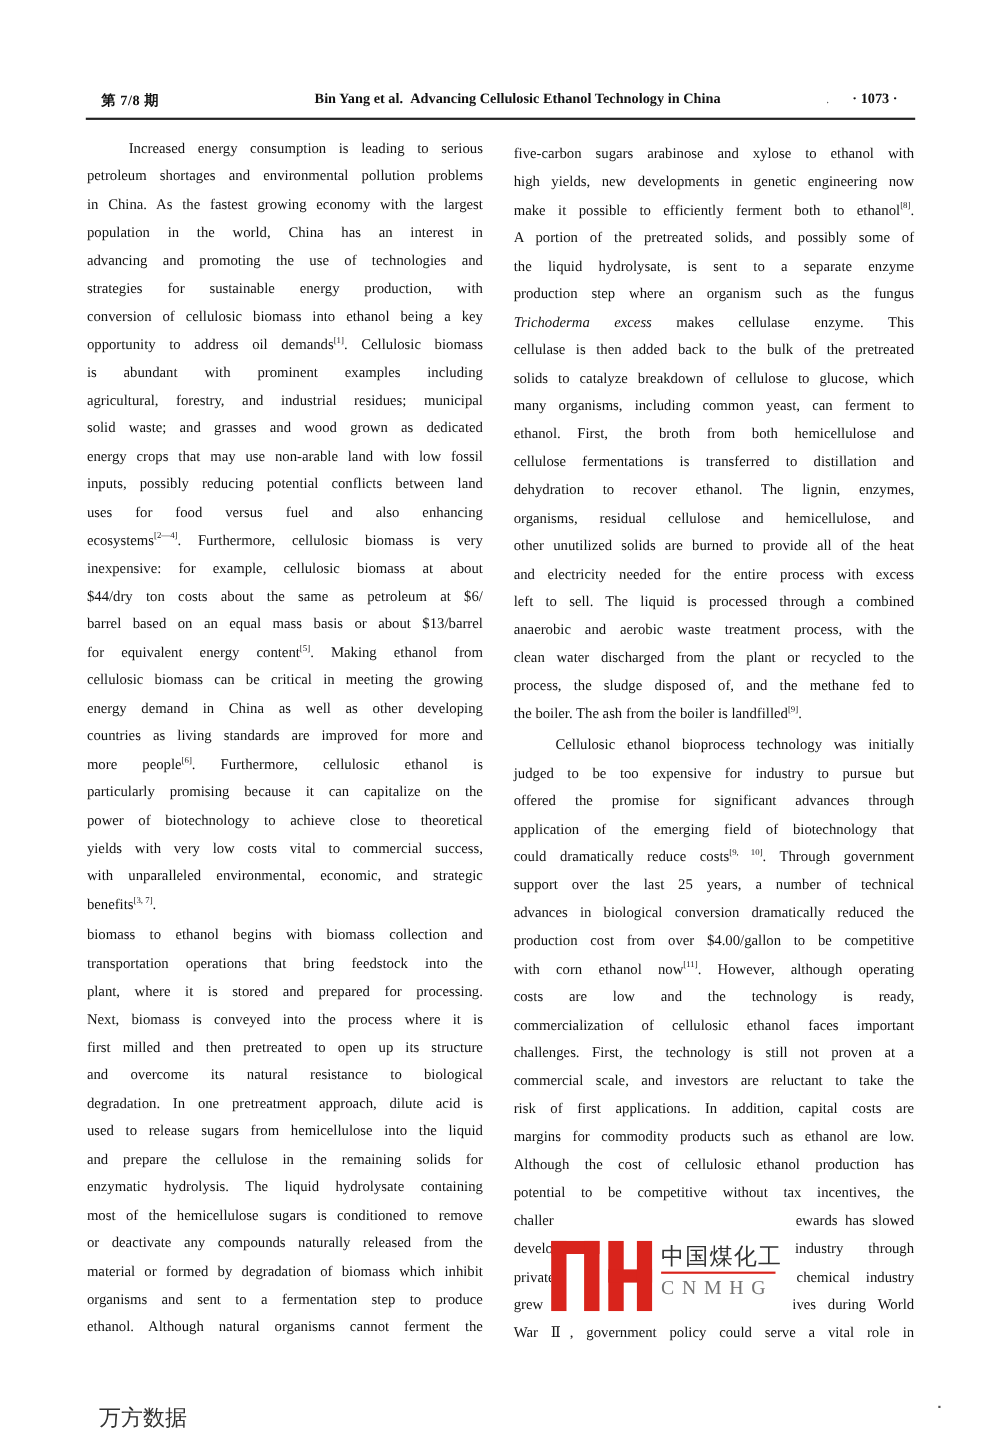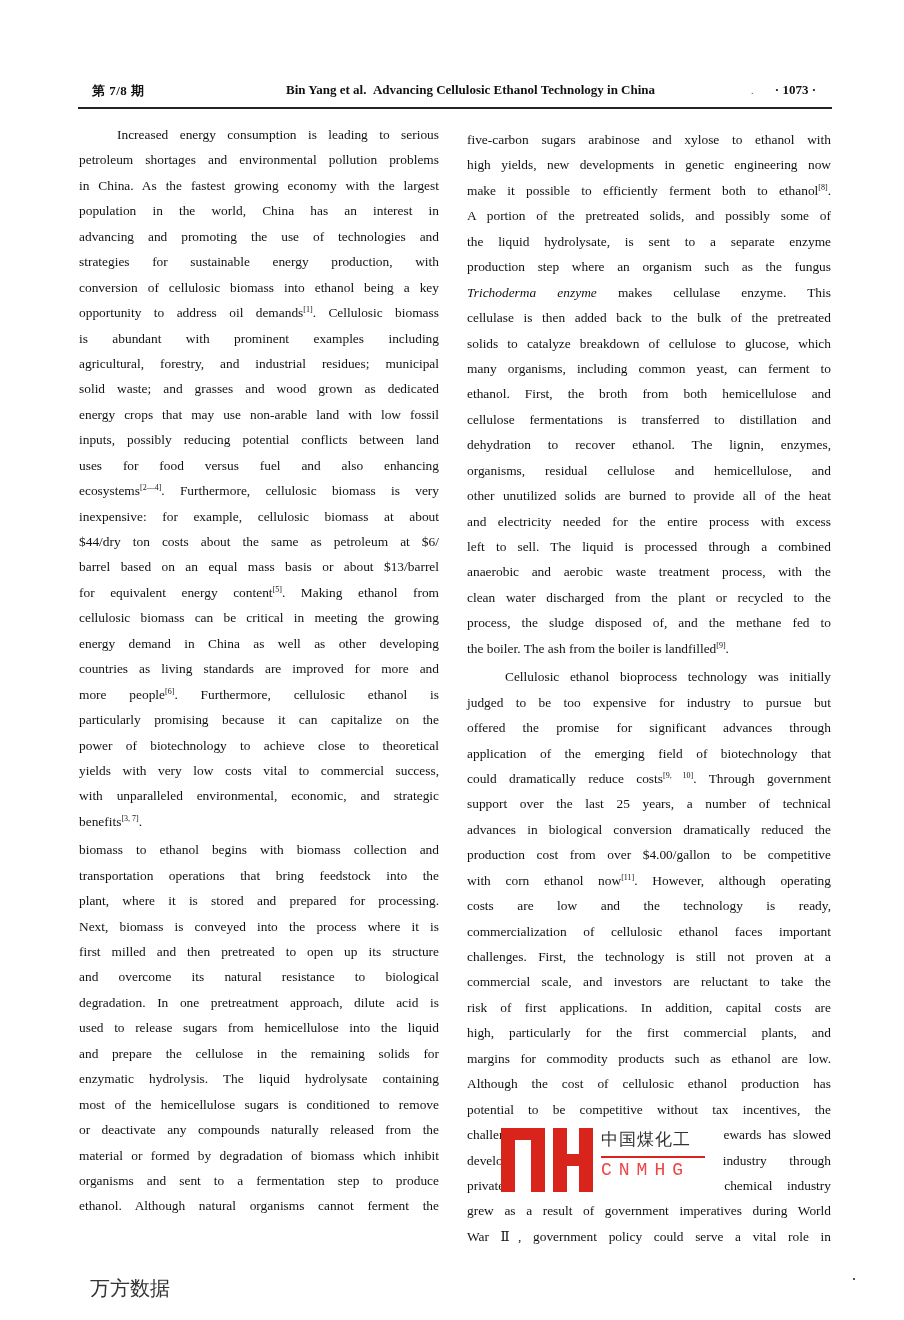--- a/index.html
+++ b/index.html
@@ -37,29 +37,29 @@
     .italic { font-style: italic; }
     .watermark {
       position: absolute; left: 501px; top: 1128px; width: 220px; height: 70px;
       background: #ffffff;
     }
     .wm-logo {
       position: absolute; left: 0; top: 0; width: 92px; height: 64px;
     }
     .wm-cn {
       position: absolute; left: 100px; top: 0px; font-family: "DejaVu Sans", sans-serif;
-      font-size: 17px; color: #333; letter-spacing: 1px; white-space: nowrap;
+      font-size: 21px; color: #333; letter-spacing: 1px; white-space: nowrap;
     }
     .wm-rule {
       position: absolute; left: 100px; top: 28px; width: 104px; height: 0;
       border-top: 2px solid #d9241c;
     }
     .wm-en {
-      position: absolute; left: 100px; top: 32px; font-family: Liberation Mono, monospace;
-      font-size: 18px; color: #ef4444; letter-spacing: 7px; white-space: nowrap;
+      position: absolute; left: 100px; top: 32px; font-family: Liberation Serif, serif;
+      font-size: 18px; color: #737373; letter-spacing: 7px; white-space: nowrap;
     }
     .footer-logo {
       position: absolute; left: 90px; top: 1275px;
       font-family: "DejaVu Sans", sans-serif; font-size: 20px; color: #333;
     }
     .stray-mark {
       position: absolute; left: 853px; top: 1278px; width: 2px; height: 2px; background: #555;
     }
   </style>
 </head>
@@ -130,21 +130,21 @@
 </div>
 
 <div class="column col-right">
   <div>
     <span class="line">five-carbon sugars arabinose and xylose to ethanol with</span>
     <span class="line">high yields, new developments in genetic engineering now</span>
     <span class="line"><span>make it possible to efficiently ferment both to ethanol</span><sup>[8]</sup><span>.</span></span>
     <span class="line">A portion of the pretreated solids, and possibly some of</span>
     <span class="line">the liquid hydrolysate, is sent to a separate enzyme</span>
     <span class="line">production step where an organism such as the fungus</span>
-    <span class="line"><span class="italic">Trichoderma enzyme</span> <span>makes cellulase enzyme. This</span></span>
+    <span class="line"><span class="italic">Trichoderma excess</span> <span>makes cellulase enzyme. This</span></span>
     <span class="line">cellulase is then added back to the bulk of the pretreated</span>
     <span class="line">solids to catalyze breakdown of cellulose to glucose, which</span>
     <span class="line">many organisms, including common yeast, can ferment to</span>
     <span class="line">ethanol. First, the broth from both hemicellulose and</span>
     <span class="line">cellulose fermentations is transferred to distillation and</span>
     <span class="line">dehydration to recover ethanol. The lignin, enzymes,</span>
     <span class="line">organisms, residual cellulose and hemicellulose, and</span>
     <span class="line">other unutilized solids are burned to provide all of the heat</span>
     <span class="line">and electricity needed for the entire process with excess</span>
     <span class="line">left to sell. The liquid is processed through a combined</span>
@@ -162,21 +162,20 @@
     <span class="line"><span>could dramatically reduce costs</span><sup>[9, 10]</sup><span>. Through government</span></span>
     <span class="line">support over the last 25 years, a number of technical</span>
     <span class="line">advances in biological conversion dramatically reduced the</span>
     <span class="line">production cost from over $4.00/gallon to be competitive</span>
     <span class="line"><span>with corn ethanol now</span><sup>[11]</sup><span>. However, although operating</span></span>
     <span class="line">costs are low and the technology is ready,</span>
     <span class="line">commercialization of cellulosic ethanol faces important</span>
     <span class="line">challenges. First, the technology is still not proven at a</span>
     <span class="line">commercial scale, and investors are reluctant to take the</span>
     <span class="line">risk of first applications. In addition, capital costs are</span>
-    <span class="line">high, particularly for the first commercial plants, and</span>
     <span class="line">margins for commodity products such as ethanol are low.</span>
     <span class="line">Although the cost of cellulosic ethanol production has</span>
     <span class="line">potential to be competitive without tax incentives, the</span>
     <span class="line"><span>challer</span><span style="display:inline-block;width:220px"></span><span>ewards has slowed</span></span>
     <span class="line"><span>develo</span><span style="display:inline-block;width:220px"></span><span>industry through</span></span>
     <span class="line"><span>private</span><span style="display:inline-block;width:220px"></span><span>chemical industry</span></span>
     <span class="line">grew as a result of government imperatives during World</span>
     <span class="line">War Ⅱ, government policy could serve a vital role in</span>
   </div>
 </div>

